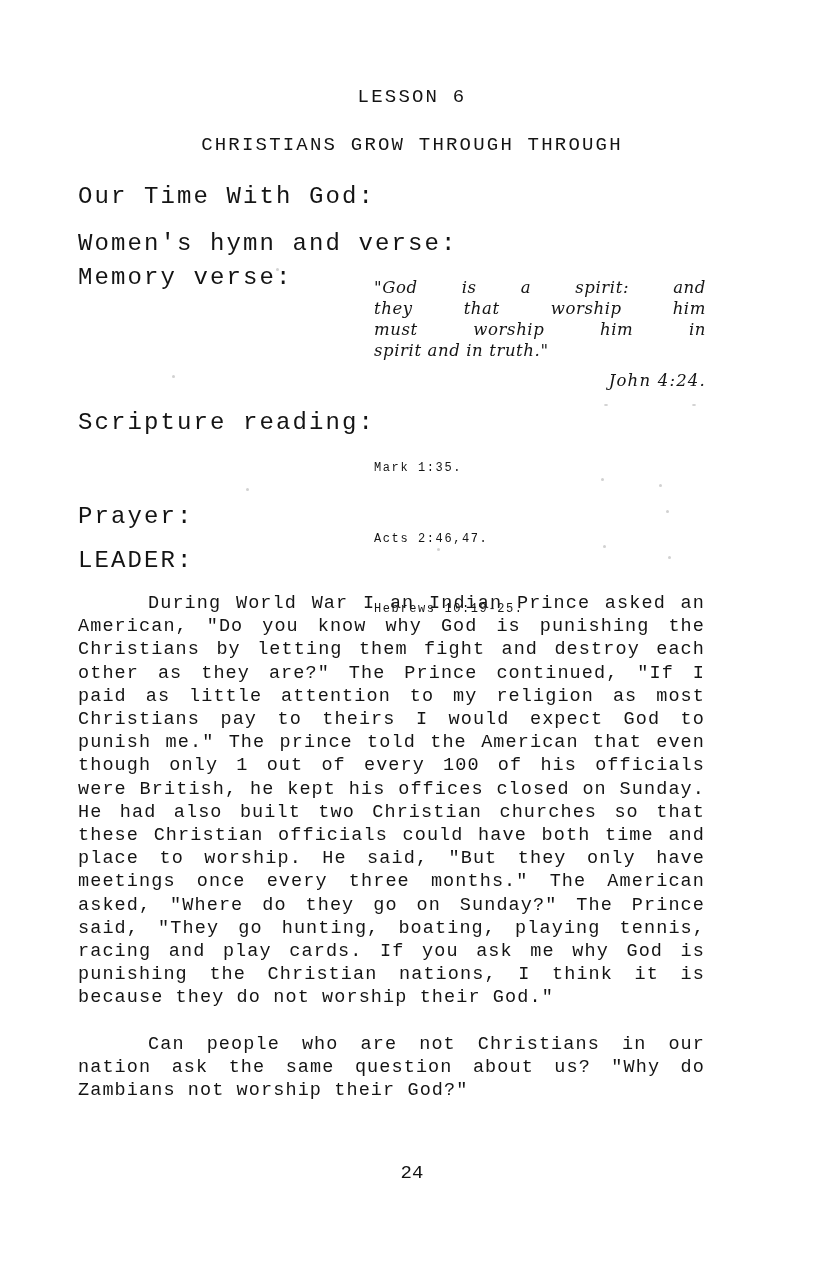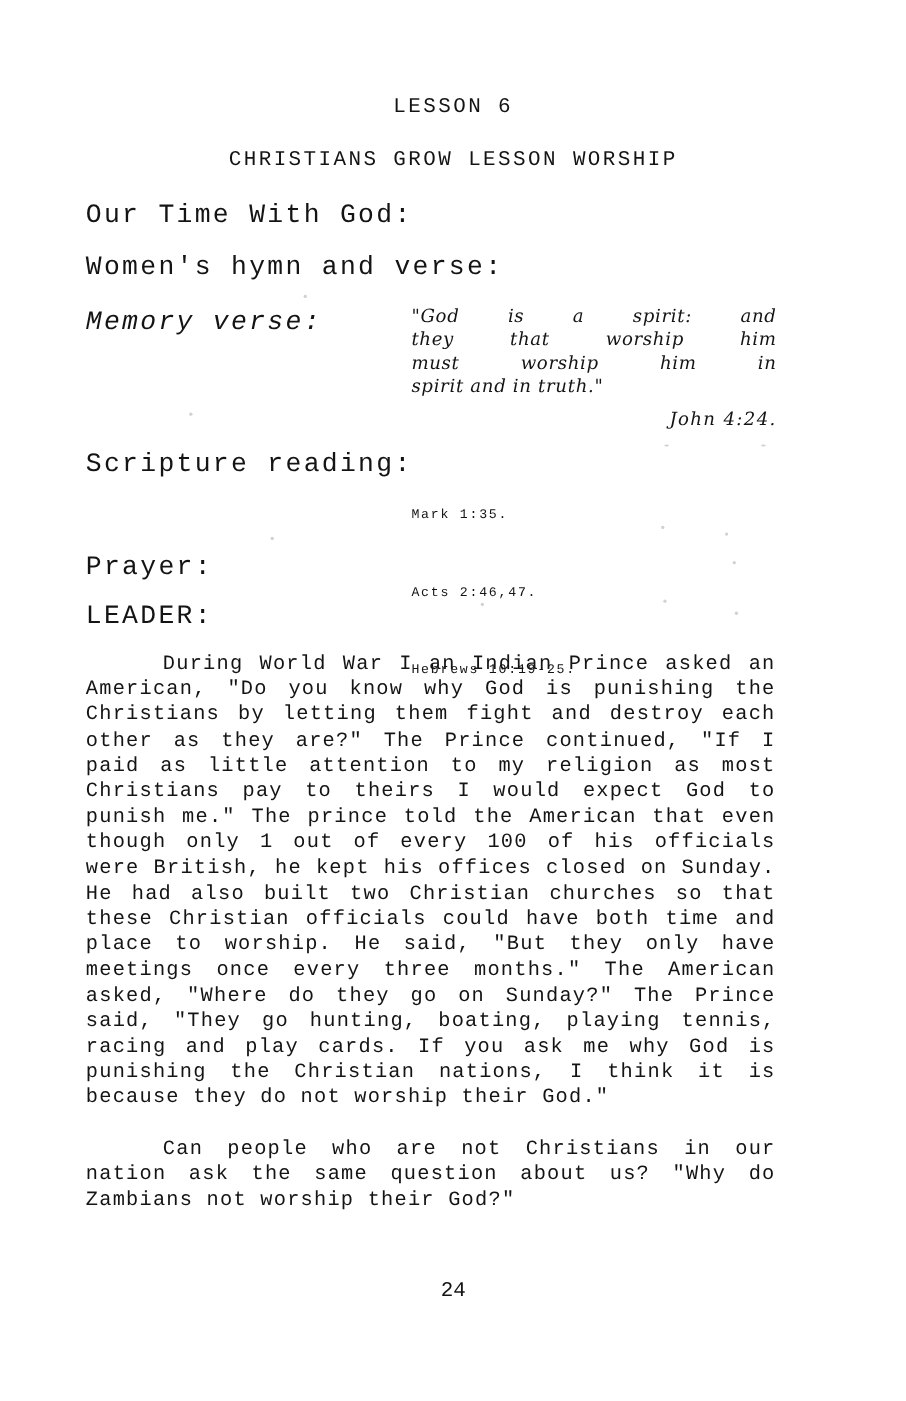--- a/index.html
+++ b/index.html
@@ -40,21 +40,21 @@
   }
   .label-line {
     position: absolute;
     left: 78px;
     font-size: 24px;
     letter-spacing: 2.1px;
     white-space: pre;
   }
   .l-ourtime  { top: 183px; }
   .l-hymn     { top: 230px; }
-  .l-memory   { top: 280px; font-style: italic; }
+  .l-memory   { top: 264px; }
   .l-scripture{ top: 409px; }
   .l-prayer   { top: 503px; }
   .l-leader   { top: 547px; }
 
   .verse-block {
     position: absolute;
     left: 374px;
     top: 277px;
     width: 332px;
     font-family: "DejaVu Serif", serif;
@@ -124,21 +124,21 @@
     border-radius: 50%;
     opacity: .45;
   }
 </style>
 </head>
 <body>
 
 <div class="page">
 
   <div class="lesson-title">LESSON 6</div>
-  <div class="doc-title">CHRISTIANS GROW LESSON WORSHIP</div>
+  <div class="doc-title">CHRISTIANS GROW THROUGH THROUGH</div>
 
   <div class="label-line l-ourtime">Our Time With God:</div>
   <div class="label-line l-hymn">Women's hymn and verse:</div>
   <div class="label-line l-memory">Memory verse:</div>
   <div class="label-line l-scripture">Scripture reading:</div>
   <div class="label-line l-prayer">Prayer:</div>
   <div class="label-line l-leader">LEADER:</div>
 
   <div class="verse-block">
     <span class="verse-line">"God is a spirit: and</span>

